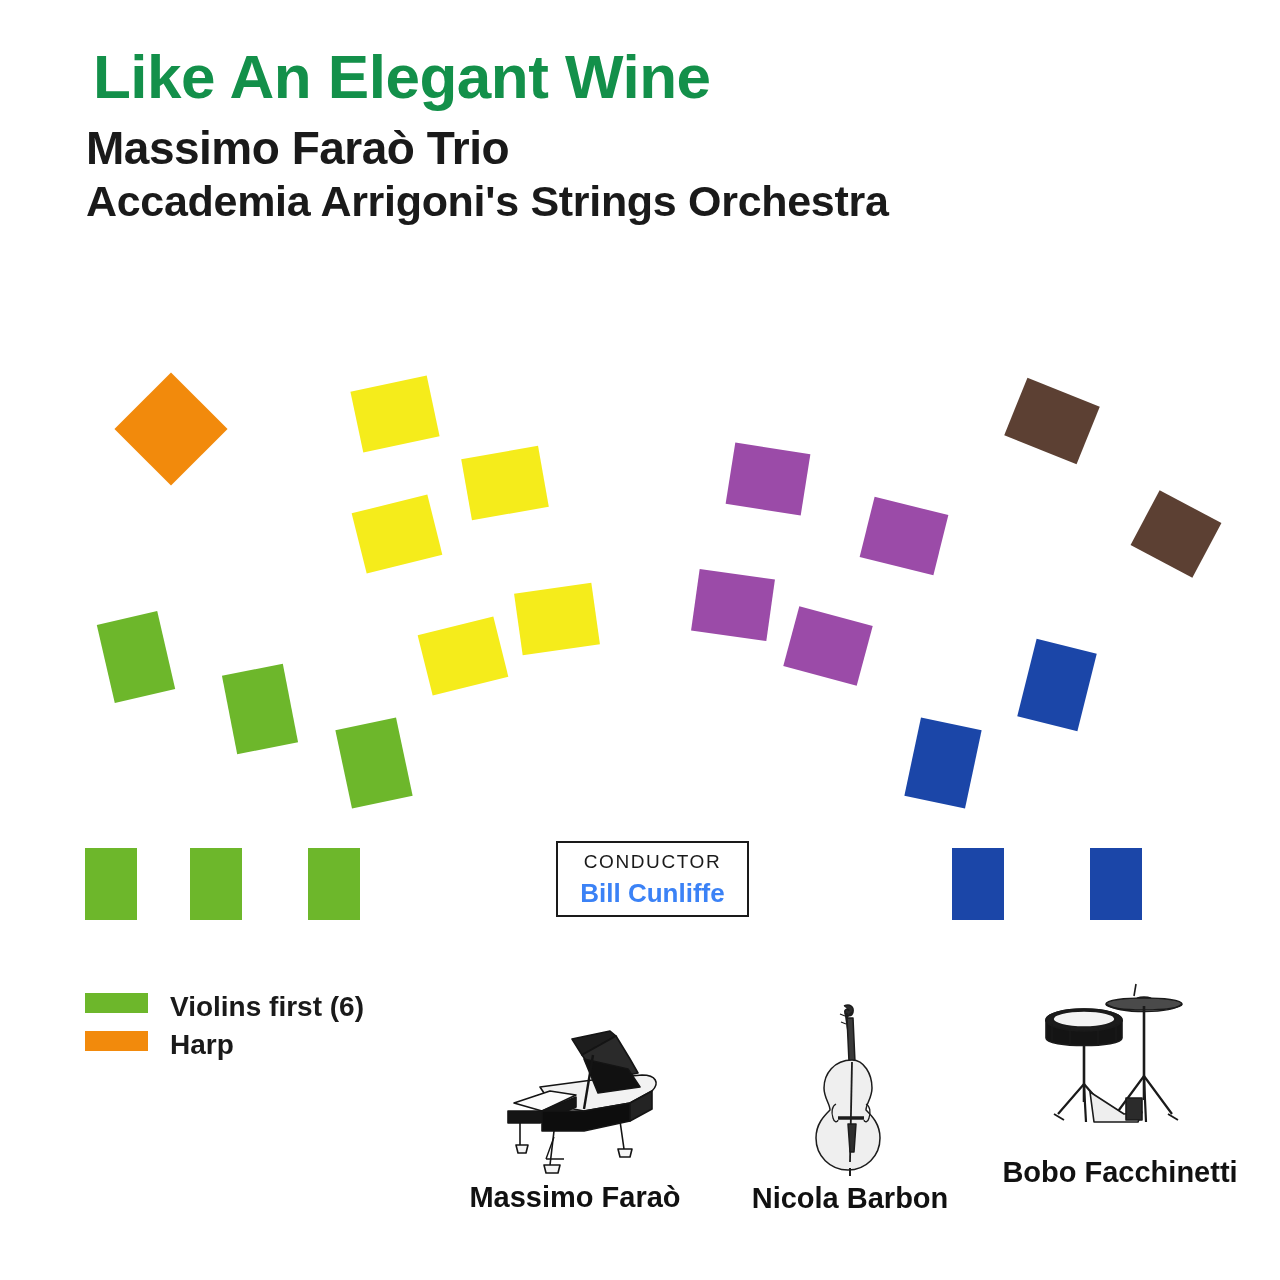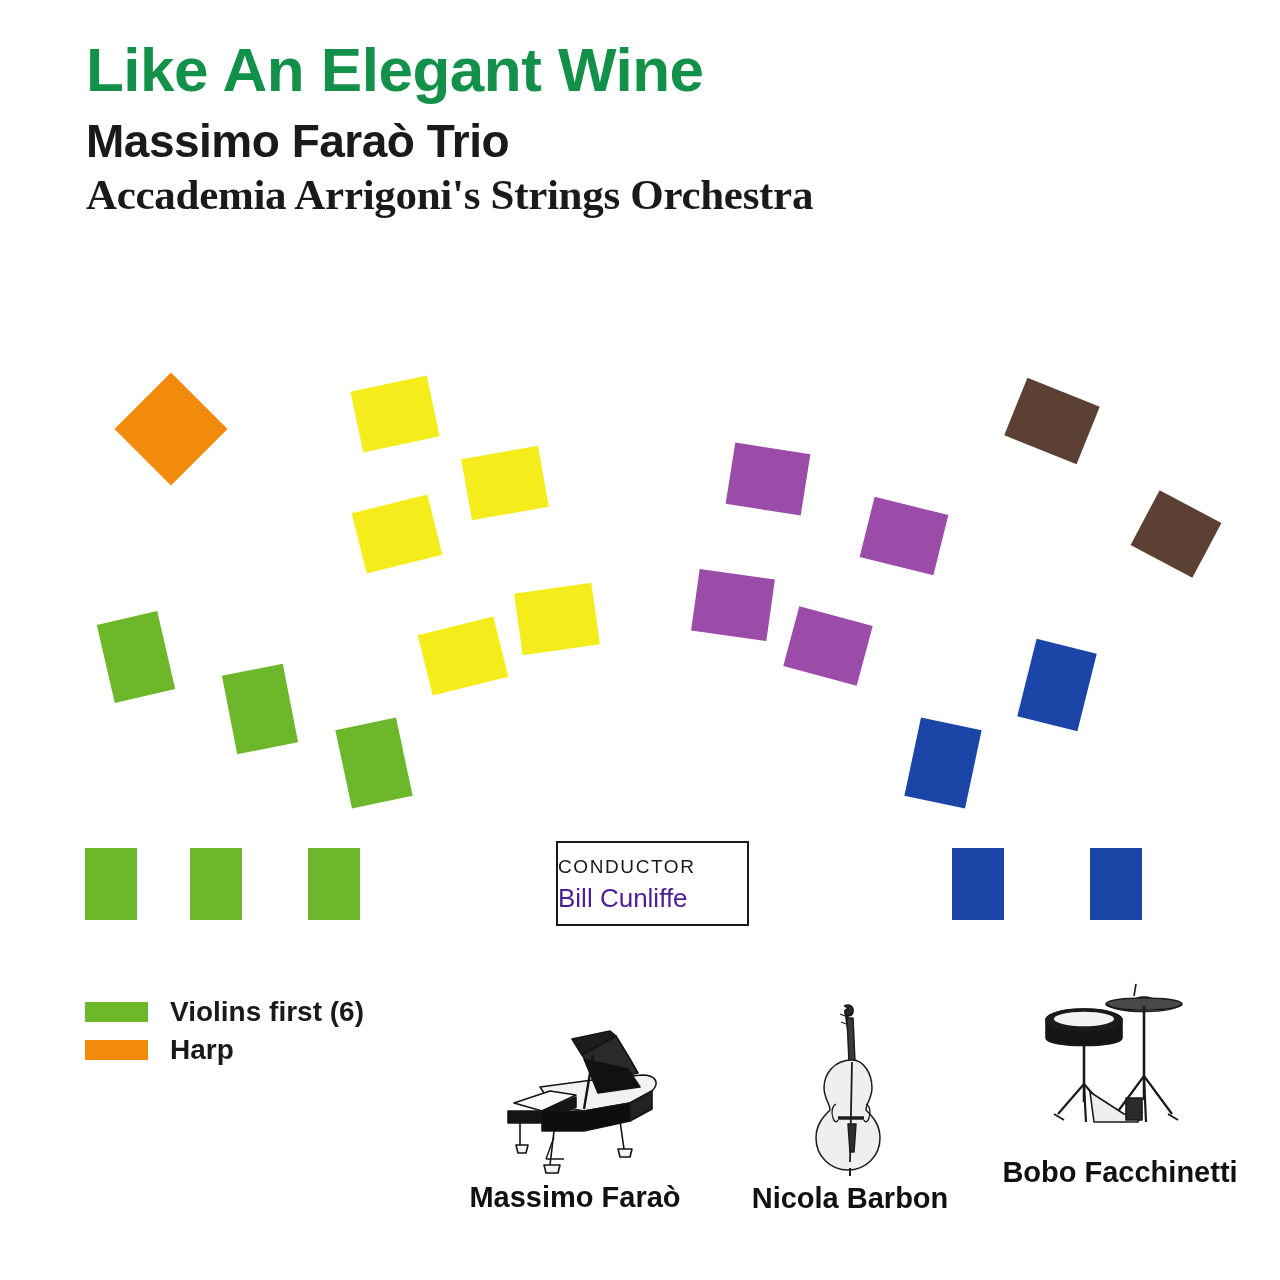--- a/index.html
+++ b/index.html
@@ -17,21 +17,21 @@
     -webkit-font-smoothing: antialiased;
   }
 
   
   .header { position: absolute; left: 86px; top: 38px; }
   .album-title {
     font-size: 62px;
     font-weight: bold;
     letter-spacing: -0.5px;
     line-height: 1.02;
-    margin: 0;
+    margin: 7px;
     white-space: nowrap;
   }
   .artist-name {
     font-size: 46px;
     font-weight: bold;
     color: #1a1a1a;
     line-height: 1.05;
     margin: 0;
     margin-top: 16px;
     white-space: nowrap;
@@ -39,21 +39,20 @@
   }
   .orchestra-name {
     font-size: 43px;
     font-weight: bold;
     color: #1a1a1a;
     line-height: 1.05;
     margin: 0;
     margin-top: 6px;
     white-space: nowrap;
     letter-spacing: -0.3px;
-    font-family: Liberation Serif, serif;
   }
 
   
   .stage {
     position: absolute;
     left: 0; top: 0;
     width: 1280px;
     height: 1280px;
     pointer-events: none;
   }
@@ -61,53 +60,52 @@
     position: absolute;
     pointer-events: auto;
   }
 
   
   .conductor-box {
     position: absolute;
     left: 556px;
     top: 841px;
     width: 193px;
-    height: 85px;
+    height: 76px;
     border: 2px solid #1a1a1a;
     background: #ffffff;
     box-sizing: border-box;
     display: flex;
     flex-direction: column;
-    align-items: flex-start;
+    align-items: center;
     justify-content: center;
   }
   .conductor-label {
     font-size: 19px;
     letter-spacing: 1.6px;
     color: #1a1a1a;
     font-weight: normal;
     line-height: 1;
     margin-bottom: 9px;
   }
   .conductor-name {
     font-size: 26px;
-    font-weight: normal;
-    color: #4c1d95;
+    font-weight: bold;
+    color: #3b82f6;
     line-height: 1;
   }
 
   
   .legend {
     position: absolute;
     left: 85px;
     top: 993px;
   }
   .legend-row {
     display: flex;
-    align-items: center;
     height: 38px;
   }
   .legend-swatch {
     width: 63px;
     height: 20px;
     flex: 0 0 auto;
   }
   .legend-label {
     margin-left: 22px;
     font-size: 28px;

